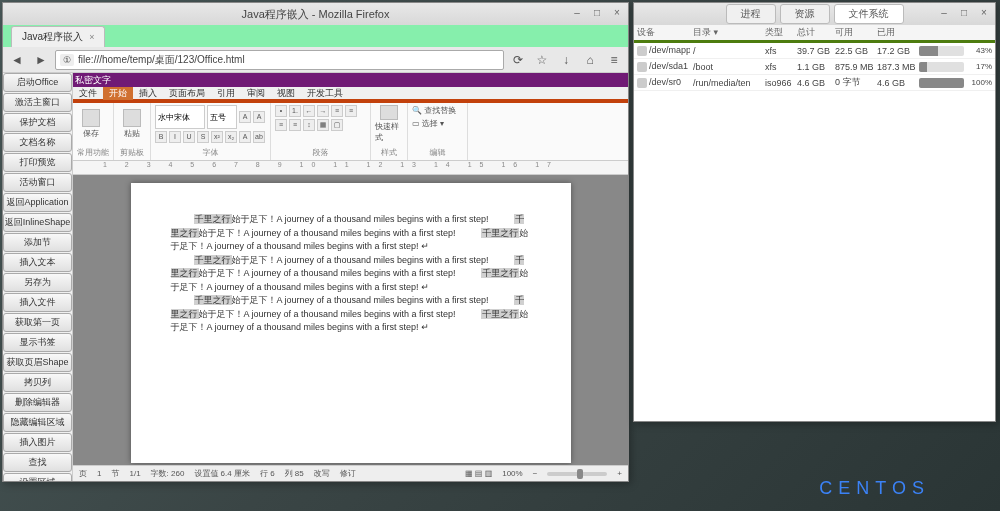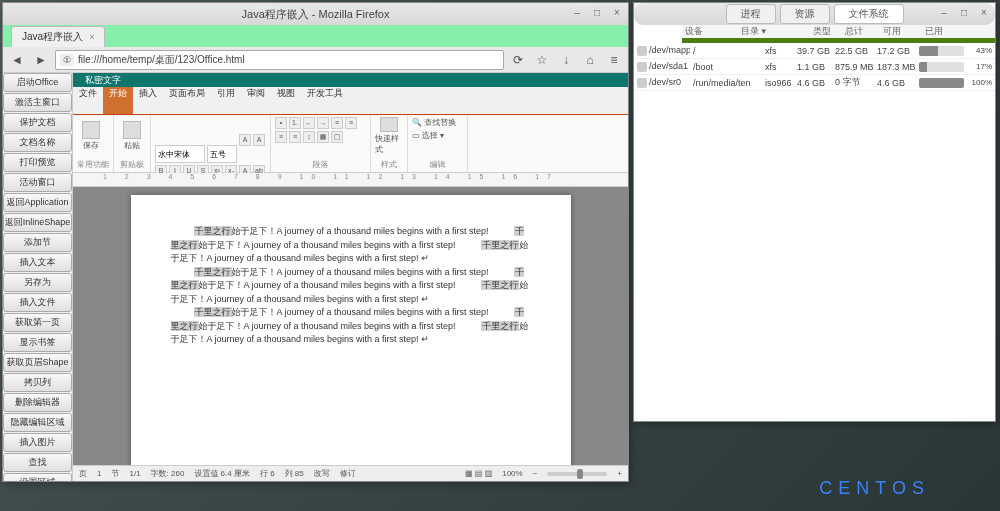--- a/index.html
+++ b/index.html
@@ -18,51 +18,51 @@
   .ff-urlbar { flex: 1; height: 20px; background: #fff; border: 1px solid #aaa; display: flex; align-items: center; padding: 0 4px; font-size: 10px; color: #444; border-radius: 2px; }
   .ff-urlprefix { background: #eee; padding: 1px 3px; margin-right: 4px; font-size: 9px; border-radius: 2px; }
   .ff-content { display: flex; height: calc(100% - 70px); background: #fff; }
   
   
   .sidebar { width: 70px; background: #f0f0f0; border-right: 1px solid #ccc; overflow: hidden; }
   .sidebar-btn { display: block; width: 100%; height: 19px; font-size: 9px; color: #333; background: linear-gradient(#f8f8f8,#e0e0e0); border: 1px solid #aaa; border-radius: 3px; margin-bottom: 1px; cursor: pointer; white-space: nowrap; overflow: hidden; text-align: center; line-height: 17px; }
   
   
   .office { flex: 1; display: flex; flex-direction: column; background: #fff; overflow: hidden; }
-  .office-titlebar { height: 14px; background: #0f766e; color: #fff; font-size: 9px; display: flex; align-items: center; padding: 0 12px; }
-  .office-menubar { height: 28px; background: #f0f0f0; display: flex; font-size: 9px; color: #333; border-bottom: 1px solid #c2410c; }
+  .office-titlebar { height: 14px; background: #701a75; color: #fff; font-size: 9px; display: flex; align-items: center; padding: 0 2px; }
+  .office-menubar { height: 16px; background: #f0f0f0; display: flex; align-items: center; font-size: 9px; color: #333; border-bottom: 4px solid #c2410c; }
   .office-menubar span { padding: 0 6px; cursor: pointer; }
   .office-menubar .active { background: #d07030; color: #fff; }
   .office-ribbon { height: 58px; background: #fafafa; border-bottom: 1px solid #ccc; display: flex; font-size: 8px; color: #555; }
   .ribbon-group { border-right: 1px solid #ddd; padding: 2px 4px; display: flex; flex-direction: column; justify-content: space-between; }
   .ribbon-group-label { text-align: center; font-size: 8px; color: #888; }
   .ribbon-tools { display: flex; gap: 2px; flex-wrap: wrap; align-items: center; }
   .ribbon-big { width: 28px; height: 38px; display:flex; flex-direction:column; align-items:center; justify-content:center; font-size:8px; cursor:pointer; }
   .ribbon-big-icon { width:18px; height:18px; background:#ddd; border:1px solid #bbb; margin-bottom:1px; }
   .ribbon-small { width:12px; height:12px; background:#eee; border:1px solid #ccc; cursor:pointer; font-size:7px; text-align:center; line-height:10px; }
-  .ribbon-sel { height:18px; font-size:8px; border:1px solid #ccc; padding:0 2px; background:#fff;margin-top:28px; }
+  .ribbon-sel { height:24px; font-size:8px; border:1px solid #ccc; padding:0 2px; background:#fff; }
   
   .office-ruler { height: 14px; background: #f5f5f5; border-bottom: 1px solid #ccc; font-size: 7px; color:#888; padding-left:30px; letter-spacing:8px; overflow:hidden; white-space:nowrap; }
   .office-page-area { flex:1; background: #888; overflow:auto; padding: 8px 20px; position:relative; }
   .office-page { width: 440px; min-height: 280px; background:#fff; margin:0 auto; box-shadow: 0 0 6px rgba(0,0,0,0.4); padding: 30px 40px; font-size: 9px; color:#333; line-height: 1.5; }
   .office-page .hl { background: #d0d0d0; padding:0 1px;margin-left:23px; }
   .office-statusbar { height:16px; background:#eee; border-top:1px solid #ccc; display:flex; align-items:center; font-size:8px; color:#555; padding:0 6px; gap:10px; }
   .office-statusbar .spacer { flex:1; }
   .zoom-slider { width:60px; height:4px; background:#ccc; border-radius:2px; position:relative; }
   .zoom-thumb { width:6px; height:10px; background:#888; position:absolute; left:30px; top:-3px; border-radius:2px; }
   
   
   .sysmon-window { position:absolute; left: 633px; top: 2px; width: 363px; height: 420px; background:#fafafa; border:1px solid #888; box-shadow: 2px 2px 8px rgba(0,0,0,0.3); display:flex; flex-direction:column; }
-  .sysmon-titlebar { height:22px; background:linear-gradient(#e8e8e8,#d8d8d8); display:flex; align-items:center; justify-content:center; position:relative;border-radius:9px; }
+  .sysmon-titlebar { height:22px; background:linear-gradient(#e8e8e8,#d8d8d8); display:flex; align-items:center; justify-content:center; position:relative; }
   .sysmon-tabs { display:flex; gap:4px; }
   .sysmon-tab { font-size:10px; padding:2px 14px; background:#f0f0f0; border:1px solid #bbb; border-radius:3px; cursor:pointer; color:#555; }
   .sysmon-tab.active { background:#fff; }
   .sysmon-winbtns { position:absolute; right:4px; top:3px; display:flex; gap:6px; }
   .sysmon-body { flex:1; background:#fff; font-size:9px; color:#444; }
-  .sysmon-header { display:flex; height:18px; border-bottom:5px solid #4d7c0f; align-items:center; background:#f5f5f5;margin-left:48px; }
+  .sysmon-header { display:flex; height:18px; border-bottom:3px solid #4d7c0f; align-items:center; background:#f5f5f5; }
   .sysmon-header > div { padding:0 3px; color:#666; }
   .sysmon-row { display:flex; height:16px; align-items:center; border-bottom:1px solid #f0f0f0; }
   .sysmon-row > div { padding:0 3px; white-space:nowrap; overflow:hidden; }
   .col-dev { width:56px; } .col-dir { width:72px; } .col-type { width:32px; } .col-tot { width:38px; } .col-avail { width:42px; } .col-used { width:42px; } .col-bar { flex:1; display:flex; align-items:center; gap:2px; }
   .bar { flex:1; height:10px; background:#e0e0e0; border-radius:2px; position:relative; overflow:hidden; }
   .bar-fill { height:100%; background:#888; }
   .bar-label { font-size:8px; min-width:26px; text-align:right; }
   .disk-icon { display:inline-block; width:10px; height:10px; background:#ccc; border-radius:2px; margin-right:2px; vertical-align:middle; }
   
   .centos-brand { position:absolute; right:70px; bottom:12px; color:#3b82f6; font-size:18px; letter-spacing:6px; }

